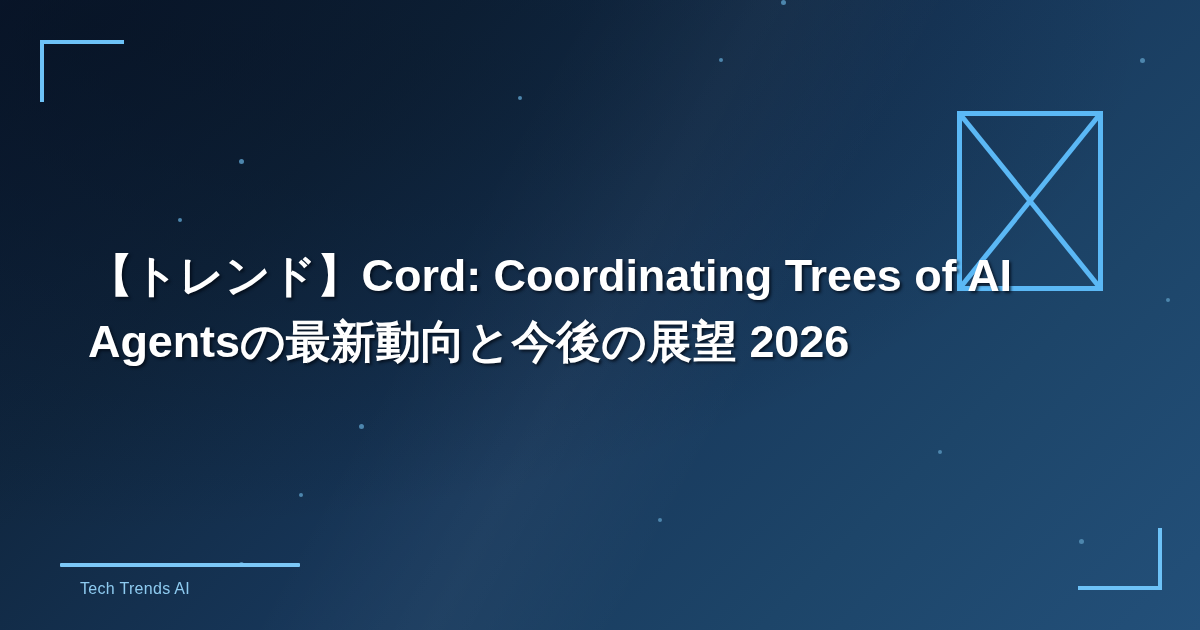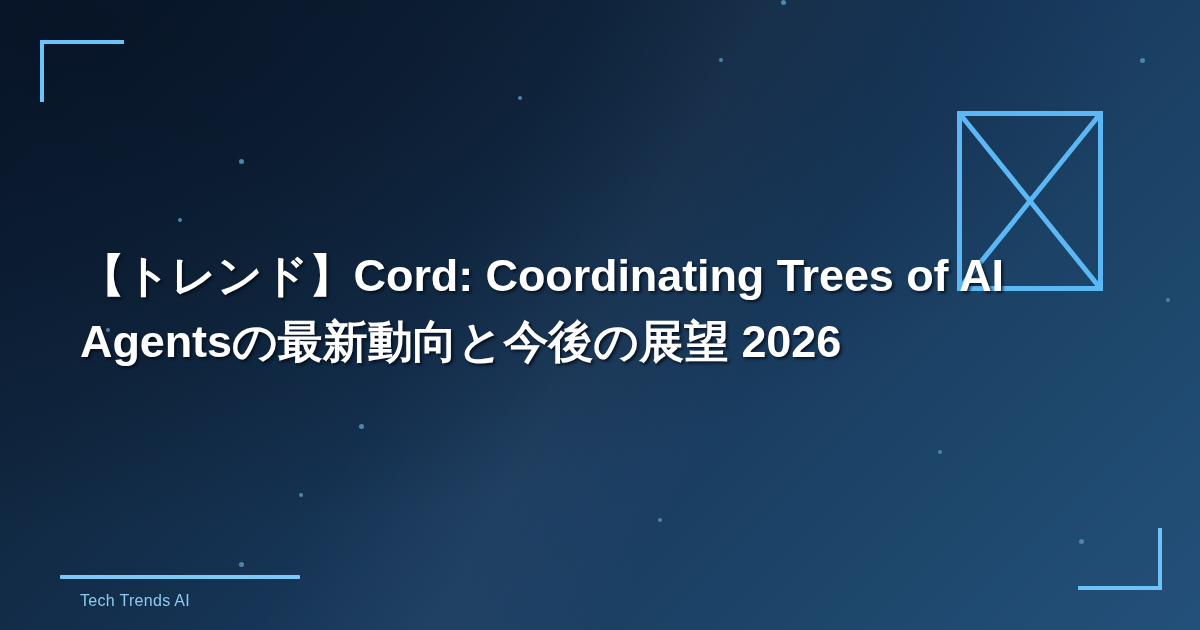--- a/index.html
+++ b/index.html
@@ -74,38 +74,38 @@
     left: 957px;
     top: 111px;
     width: 146px;
     height: 180px;
   }
   #geo-shape svg { display: block; width: 100%; height: 100%; }
 
   
   #title {
     position: absolute;
-    left: 80px;
+    left: 88px;
     top: 243px;
     width: 1010px;
     margin: 0;
     color: #ffffff;
     font-size: 45px;
     font-weight: bold;
     line-height: 1.46;
     letter-spacing: -0.1px;
     text-shadow: 2px 2px 3px rgba(3,10,22,0.78);
     z-index: 4;
   }
 
   
   #footer {
     position: absolute;
     left: 60px;
-    bottom: 20px;
+    bottom: 32px;
     z-index: 4;
   }
   #footer-accent {
     width: 240px;
     height: 4px;
     background: #7cc8f7;
     border-radius: 1px;
   }
   #footer-brand {
     margin-top: 13px;

